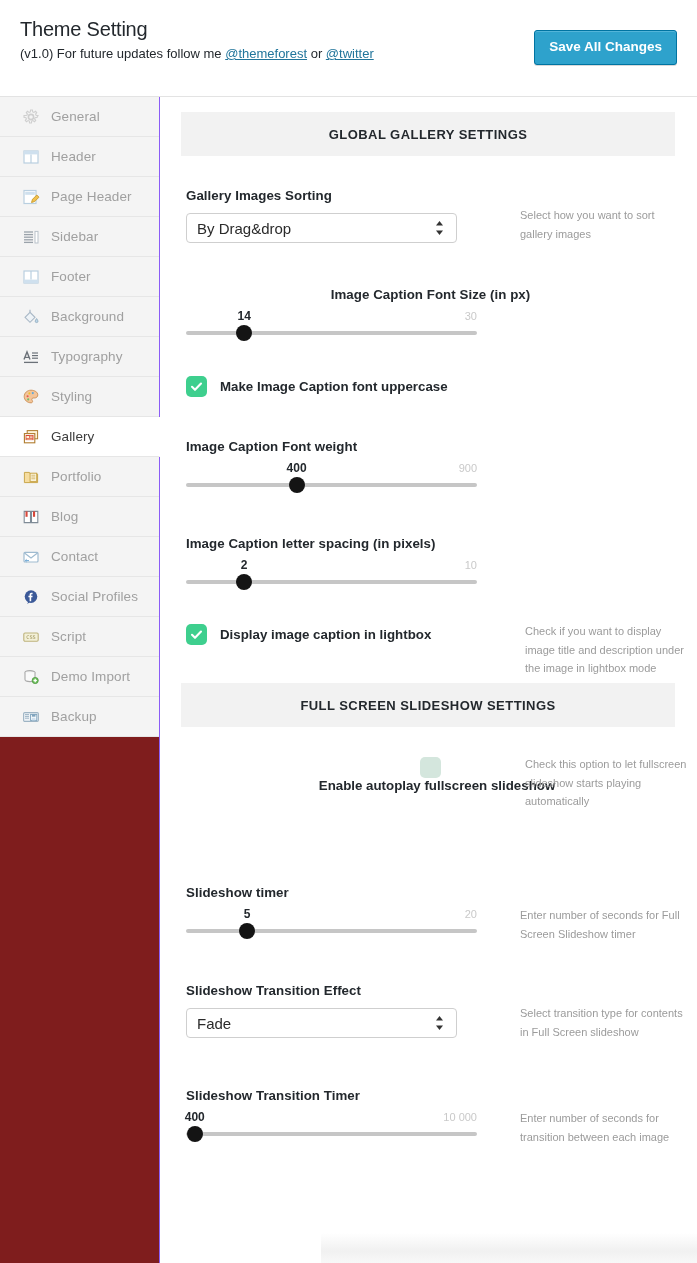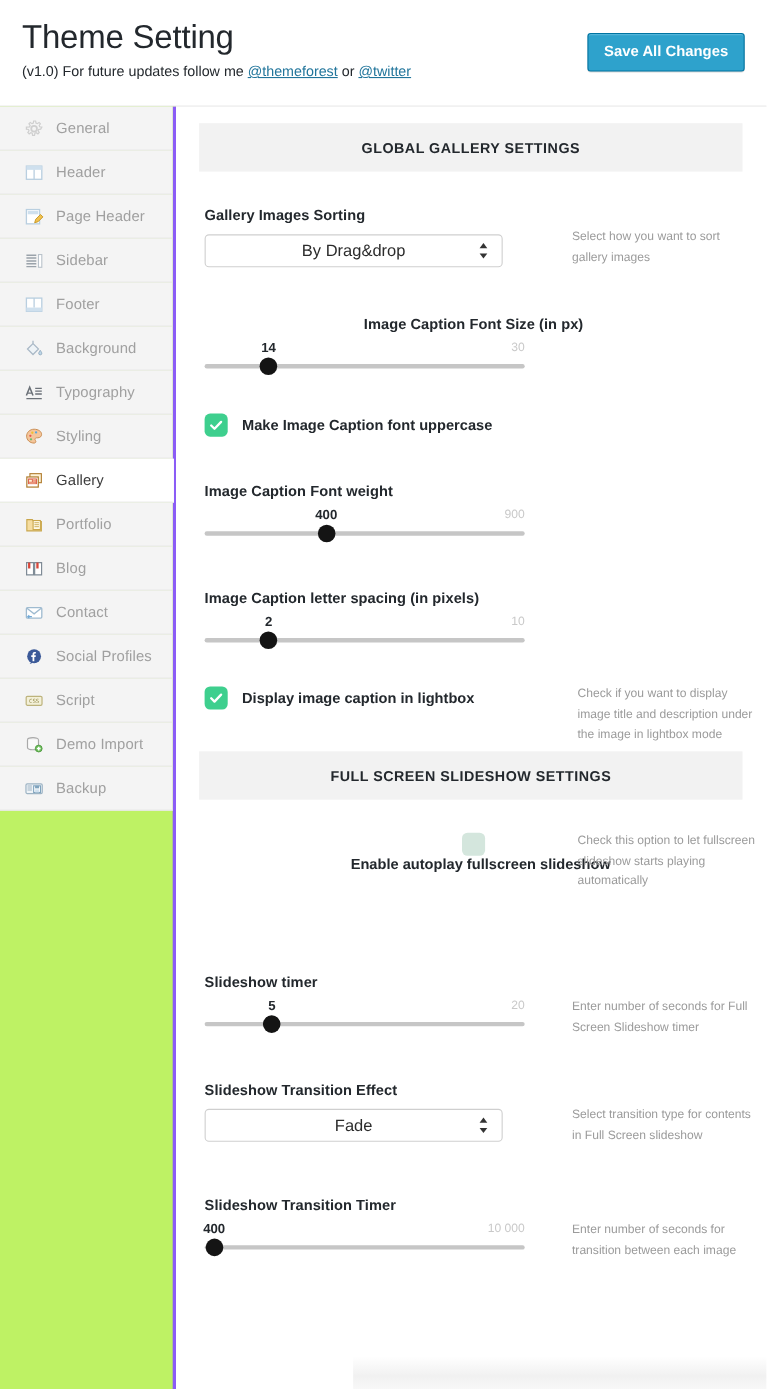--- a/index.html
+++ b/index.html
@@ -21,21 +21,21 @@
   }
 
   
   .topbar {
     position: relative;
     height: 96px;
     background: #fff;
     padding: 18px 20px 0 20px;
   }
   .page-title {
-    font-size: 30px;
+    font-size: 20px;
     font-weight: 400;
     color: #23282d;
     letter-spacing: -0.2px;
     line-height: 1.1;
   }
   .subtitle {
     margin-top: 6px;
     font-size: 13px;
     color: #23282d;
     font-weight: 400;
@@ -66,22 +66,22 @@
     position: relative;
     display: flex;
     height: 1167px;
     border-top: 1px solid #e3e3e3;
   }
 
   
   .sidebar {
     width: 160px;
     flex: 0 0 160px;
-    background: #bef264;
-    border-right: 3px solid #8b5cf6;
+    background: #7f1d1d;
+    border-right: 1px solid #8b5cf6;
     text-align: center;
   }
   .nav-item {
     position: relative;
     display: flex;
     align-items: center;
     height: 40px;
     padding-left: 22px;
     border-bottom: 1px solid #e6e6e6;
     background: #f4f4f4;
@@ -160,21 +160,20 @@
     border: 1px solid #cfcfcf;
     border-radius: 4px;
     background: #fff;
     display: flex;
     align-items: center;
     padding: 0 10px;
     font-size: 15px;
     color: #2b2b2b;
     cursor: pointer;
     font-family: "Liberation Sans", sans-serif;
-    justify-content: center;
   }
   .spin {
     position: absolute;
     right: 12px;
     top: 50%;
     transform: translateY(-50%);
     width: 9px;
     height: 16px;
   }
 

